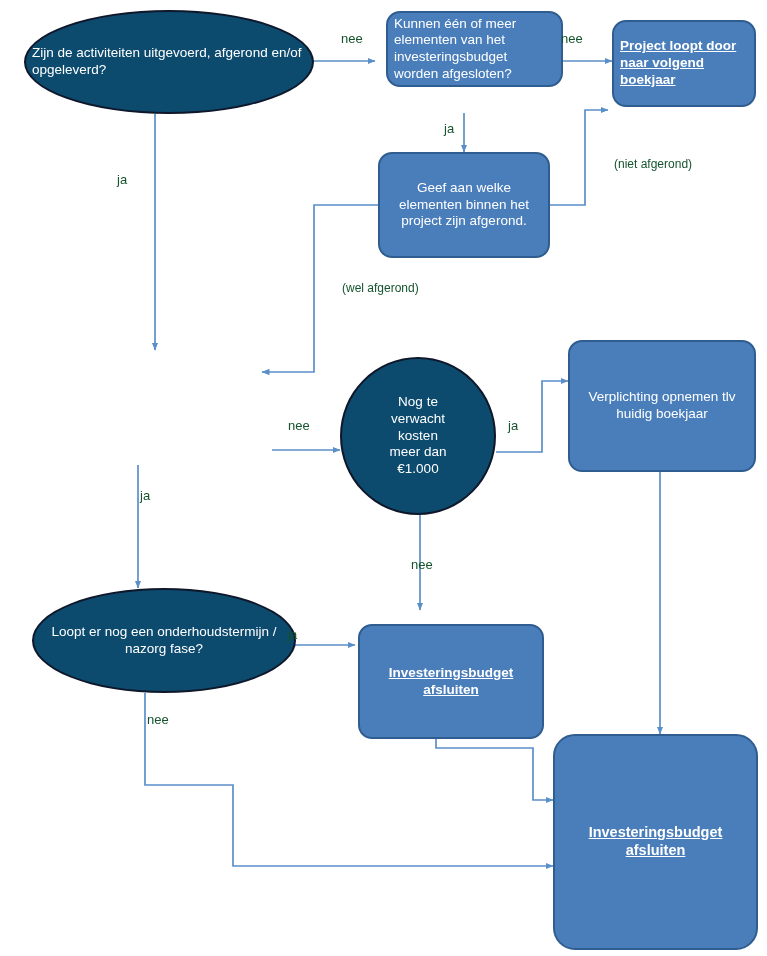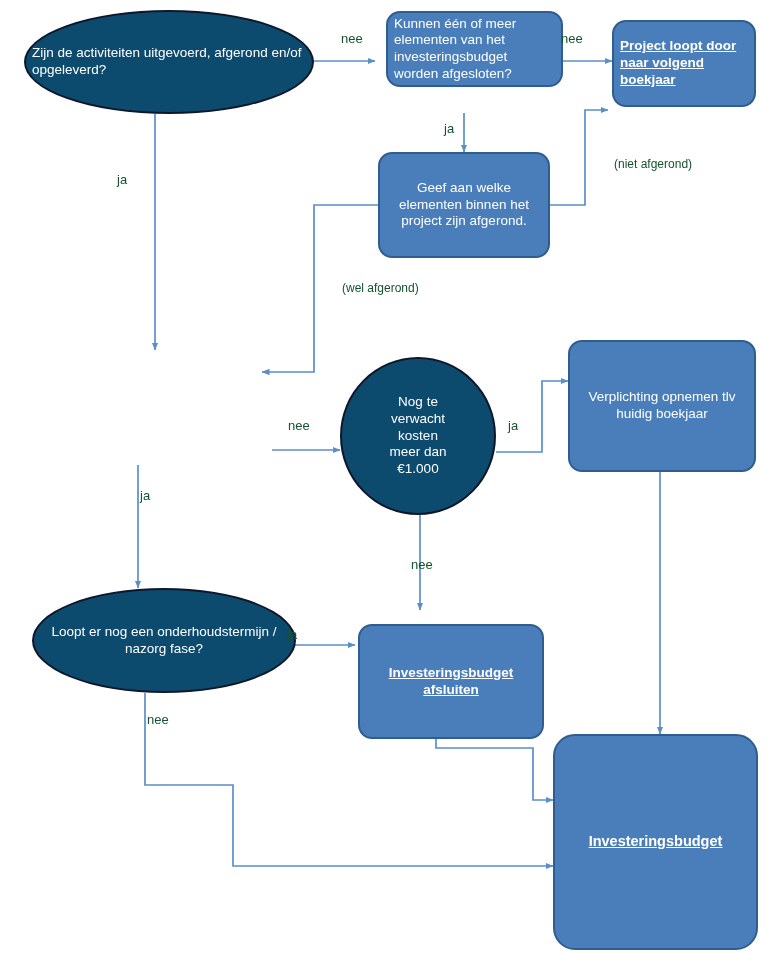--- a/index.html
+++ b/index.html
@@ -154,20 +154,21 @@
 
   <div class="node box" style="left:358px; top:592px; width:186px; height:115px;margin-top:32px;">
     <div class="txt">
       <div class="hdr">Investeringsbudget afsluiten</div>
     </div>
   </div>
 
   <div class="node box bigr" style="left:553px; top:734px; width:205px; height:216px;">
     <div class="txt" style="font-size:14.5px;">
       <div class="hdr">Investeringsbudget</div>
+      <div class="hdr">afsluiten</div>
     </div>
   </div>
 
   <div class="label" style="left:341px; top:31px;">nee</div>
 
   <div class="label" style="left:117px; top:172px;">ja</div>
 
   <div class="label" style="left:561px; top:31px;">nee</div>
 
   <div class="label" style="left:444px; top:121px;">ja</div>

